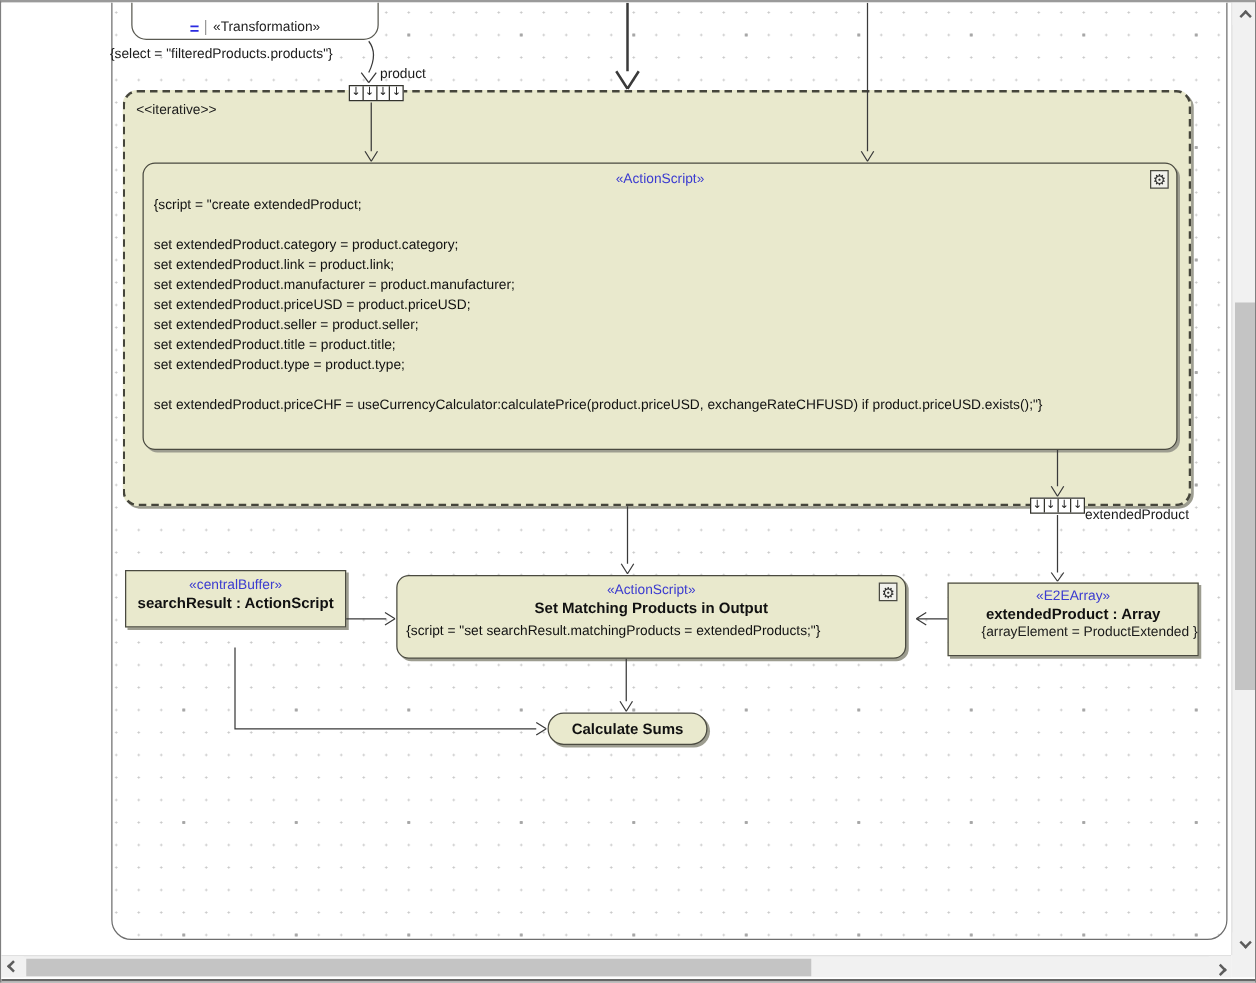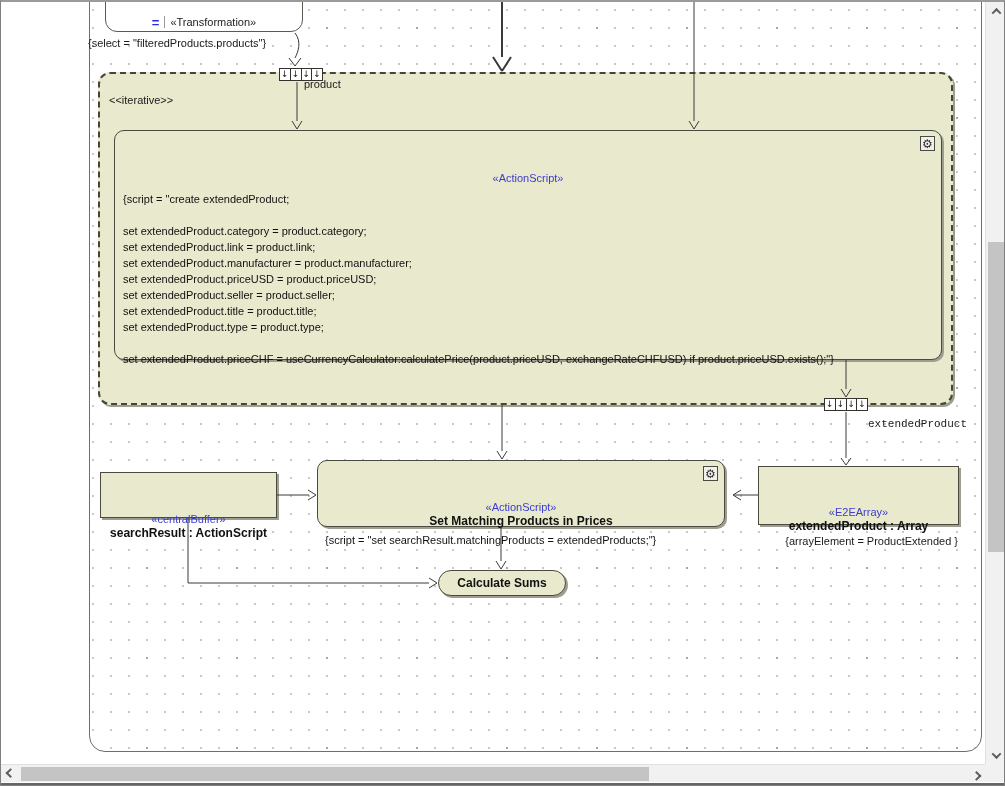--- a/index.html
+++ b/index.html
@@ -20,48 +20,48 @@
          border:1px solid #6e6e6e;border-radius:16px;
          background-color:#fff;
          background-image:
            radial-gradient(circle,#a7a7a7 1.1px,transparent 1.4px),
            radial-gradient(circle,#c7c7c7 0.7px,transparent 1px);
          background-size:90px 90px,18px 18px;
          background-position:12px 10px,12px 10px;}
 
   .node{position:absolute;background:var(--node_fill);border:1px solid var(--node_border);
         box-shadow:2px 2px 0 var(--shadow);font-size:11px;color:#1a1a1a;}
-  .stereo{display:block;text-align:center;color:var(--stereotype_text);font-size:11px;line-height:14px;margin-top:35px;}
+  .stereo{display:block;text-align:center;color:var(--stereotype_text);font-size:11px;line-height:14px;}
   .nname{display:block;text-align:center;font-weight:bold;font-size:12px;line-height:15px;color:#111;}
 
   
   .transformation{position:absolute;left:104px;top:-26px;width:198px;height:56px;
                   background:#fff;border:1px solid #5a5a52;border-radius:12px;
                   display:flex;align-items:flex-end;justify-content:center;padding-bottom:3px;}
   .tr-row{display:flex;align-items:center;gap:5px;font-size:11px;color:#222;}
   .eq-ic{color:#2a2ae0;font-weight:bold;font-size:13px;line-height:11px;}
   .tr-sep{width:0;height:12px;border-left:1px solid #999;}
   .constraint{position:absolute;font-size:11px;color:#1a1a1a;white-space:nowrap;}
 
   
   .iterative{position:absolute;left:97px;top:70px;width:855px;height:333px;
              background:var(--node_fill);border:2px dashed #45453b;border-radius:12px;
              box-shadow:2px 2px 0 var(--shadow);}
-  .iter-label{position:absolute;left:9px;top:20px;font-size:11px;color:#1a1a1a;}
+  .iter-label{position:absolute;left:9px;top:8px;font-size:11px;color:#1a1a1a;}
 
   
   .chf{left:113px;top:128px;width:828px;height:230px;border-radius:10px;padding-top:5px;}
   .setmatch{left:316px;top:458px;width:408px;height:67px;border-radius:10px;padding-top:4px;}
   .script{white-space:pre;font-size:11px;line-height:16px;color:#111;padding-left:8px;margin-top:6px;}
   .script.sm{margin-top:3px;padding-left:7px;}
   .gear{position:absolute;right:6px;top:5px;width:15px;height:15px;border:1px solid #4a4a40;
         background:#f1f1ec;display:flex;align-items:center;justify-content:center;
         font-size:12px;line-height:12px;color:#2e2e2e;font-family:"DejaVu Sans",sans-serif;}
 
-  .cbuffer{left:99px;top:470px;width:177px;height:46px;padding-top:4px;}
+  .cbuffer{left:99px;top:454px;width:177px;height:46px;padding-top:4px;}
   .e2earray{left:757px;top:464px;width:201px;height:59px;padding-top:3px;}
   .e2e-constraint{display:block;text-align:right;font-size:11px;line-height:15px;}
   .sums{left:437px;top:568px;width:128px;height:26px;border-radius:13px;
         display:flex;align-items:center;justify-content:center;}
   .sums .nname{line-height:13px;}
 
   
   .pin{position:absolute;width:44px;height:13px;background:#fff;border:1px solid #33332c;
        display:flex;z-index:5;}
   .pin span{flex:1;text-align:center;font-size:9px;line-height:10px;color:#222;
@@ -111,21 +111,21 @@
     <div class="iterative">
       <span class="iter-label">&lt;&lt;iterative&gt;&gt;</span>
     </div>
 
     <div class="pin" style="left:278px;top:66px;">
       <span>↓</span>
       <span>↓</span>
       <span>↓</span>
       <span>↓</span>
     </div>
-    <div class="pin-label" style="left:303px;top:51px;margin-top:25px;">product</div>
+    <div class="pin-label" style="left:303px;top:51px;">product</div>
 
     <div class="node chf">
       <span class="stereo">«ActionScript»</span>
       <div class="gear">⚙</div>
       <div class="script">{script = "create extendedProduct;
 
 set extendedProduct.category = product.category;
 set extendedProduct.link = product.link;
 set extendedProduct.manufacturer = product.manufacturer;
 set extendedProduct.priceUSD = product.priceUSD;
@@ -135,30 +135,30 @@
 
 set extendedProduct.priceCHF = useCurrencyCalculator:calculatePrice(product.priceUSD, exchangeRateCHFUSD) if product.priceUSD.exists();"}</div>
     </div>
 
     <div class="pin" style="left:823px;top:396px;">
       <span>↓</span>
       <span>↓</span>
       <span>↓</span>
       <span>↓</span>
     </div>
-    <div class="pin-label" style="left:867px;top:416px;font-family:Liberation Mono, monospace;">extendedProduct</div>
+    <div class="pin-label" style="left:867px;top:404px;">extendedProduct</div>
 
     <div class="node cbuffer">
       <span class="stereo">«centralBuffer»</span>
       <span class="nname">searchResult : ActionScript</span>
     </div>
 
     <div class="node setmatch">
       <span class="stereo">«ActionScript»</span>
-      <span class="nname">Set Matching Products in Prices</span>
+      <span class="nname">Set Matching Products in Output</span>
       <div class="gear">⚙</div>
       <div class="script sm">{script = "set searchResult.matchingProducts = extendedProducts;"}</div>
     </div>
 
     <div class="node e2earray">
       <span class="stereo">«E2EArray»</span>
       <span class="nname">extendedProduct : Array</span>
       <span class="e2e-constraint">{arrayElement = ProductExtended }</span>
     </div>
 

